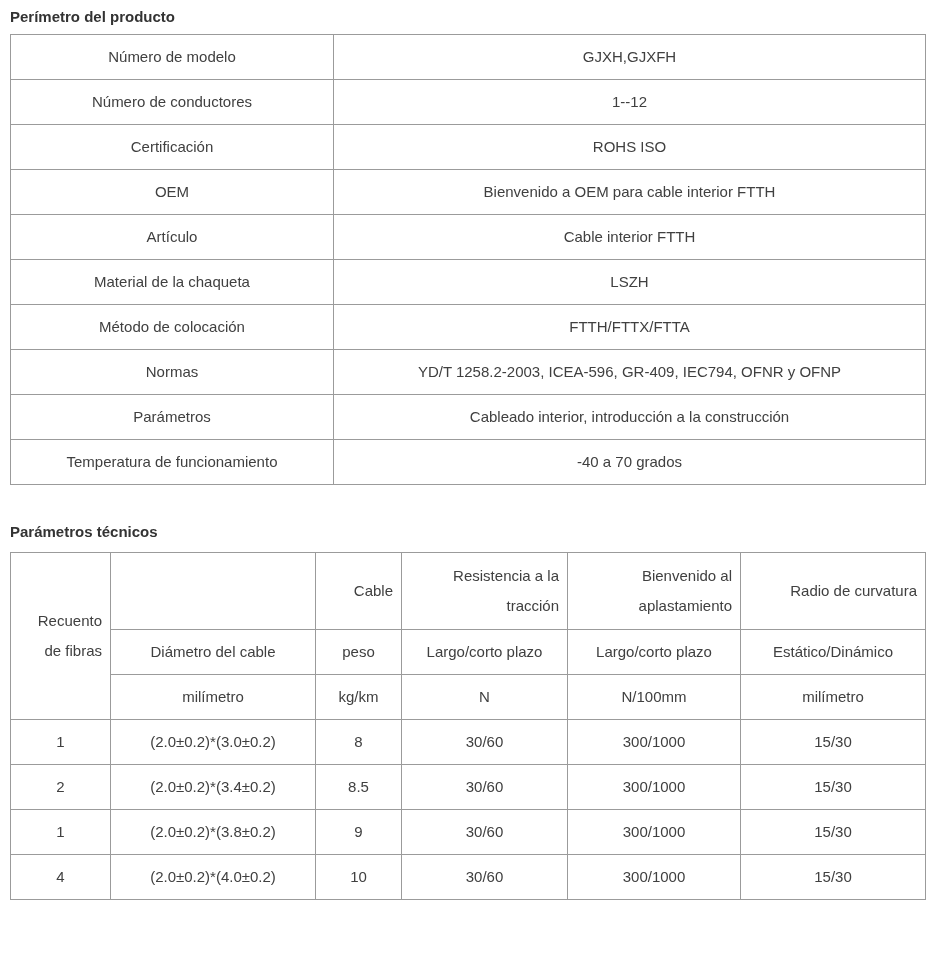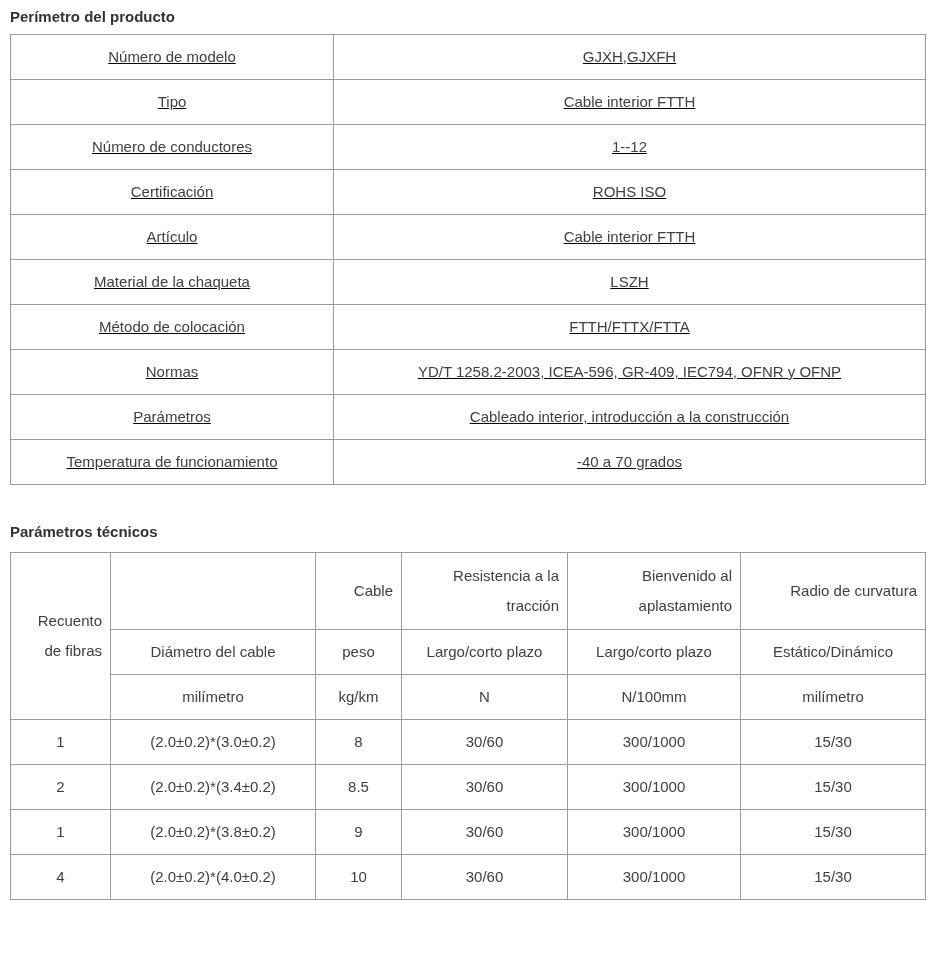--- a/index.html
+++ b/index.html
@@ -32,21 +32,21 @@
     border: 1px solid #9b9b9b;
     font-size: 15px;
     color: #404040;
     text-align: center;
     vertical-align: middle;
     padding: 0 8px;
     line-height: 30px;
     overflow: hidden;
     box-sizing: border-box;
   }
-  .tbl-perimeter { width: 915px; text-decoration: underline; }
+  .tbl-perimeter { width: 915px; }
   .tbl-perimeter td { height: 45px; }
   .tbl-perimeter col.c-label { width: 323px; }
   .tbl-perimeter col.c-value { width: 592px; }
   .tbl-params { width: 915px; }
   .tbl-params td { height: 45px; }
   .tbl-params tr.h1 td { height: 77px; text-align: right; }
   .tbl-params col.c1 { width: 100px; }
   .tbl-params col.c2 { width: 205px; }
   .tbl-params col.c3 { width: 86px; }
   .tbl-params col.c4 { width: 166px; }
@@ -64,30 +64,30 @@
     <colgroup>
         <col class="c-label">
         <col class="c-value">
       </colgroup>
     <tbody>
       <tr>
         <td>Número de modelo</td>
         <td>GJXH,GJXFH</td>
       </tr>
       <tr>
-        <td>Tipo</td>
-        <td>Cable interior FTTH</td>
-      </tr>
-      <tr>
         <td>Número de conductores</td>
         <td>1--12</td>
       </tr>
       <tr>
         <td>Certificación</td>
         <td>ROHS ISO</td>
+      </tr>
+      <tr>
+        <td>OEM</td>
+        <td>Bienvenido a OEM para cable interior FTTH</td>
       </tr>
       <tr>
         <td>Artículo</td>
         <td>Cable interior FTTH</td>
       </tr>
       <tr>
         <td>Material de la chaqueta</td>
         <td>LSZH</td>
       </tr>
       <tr>

